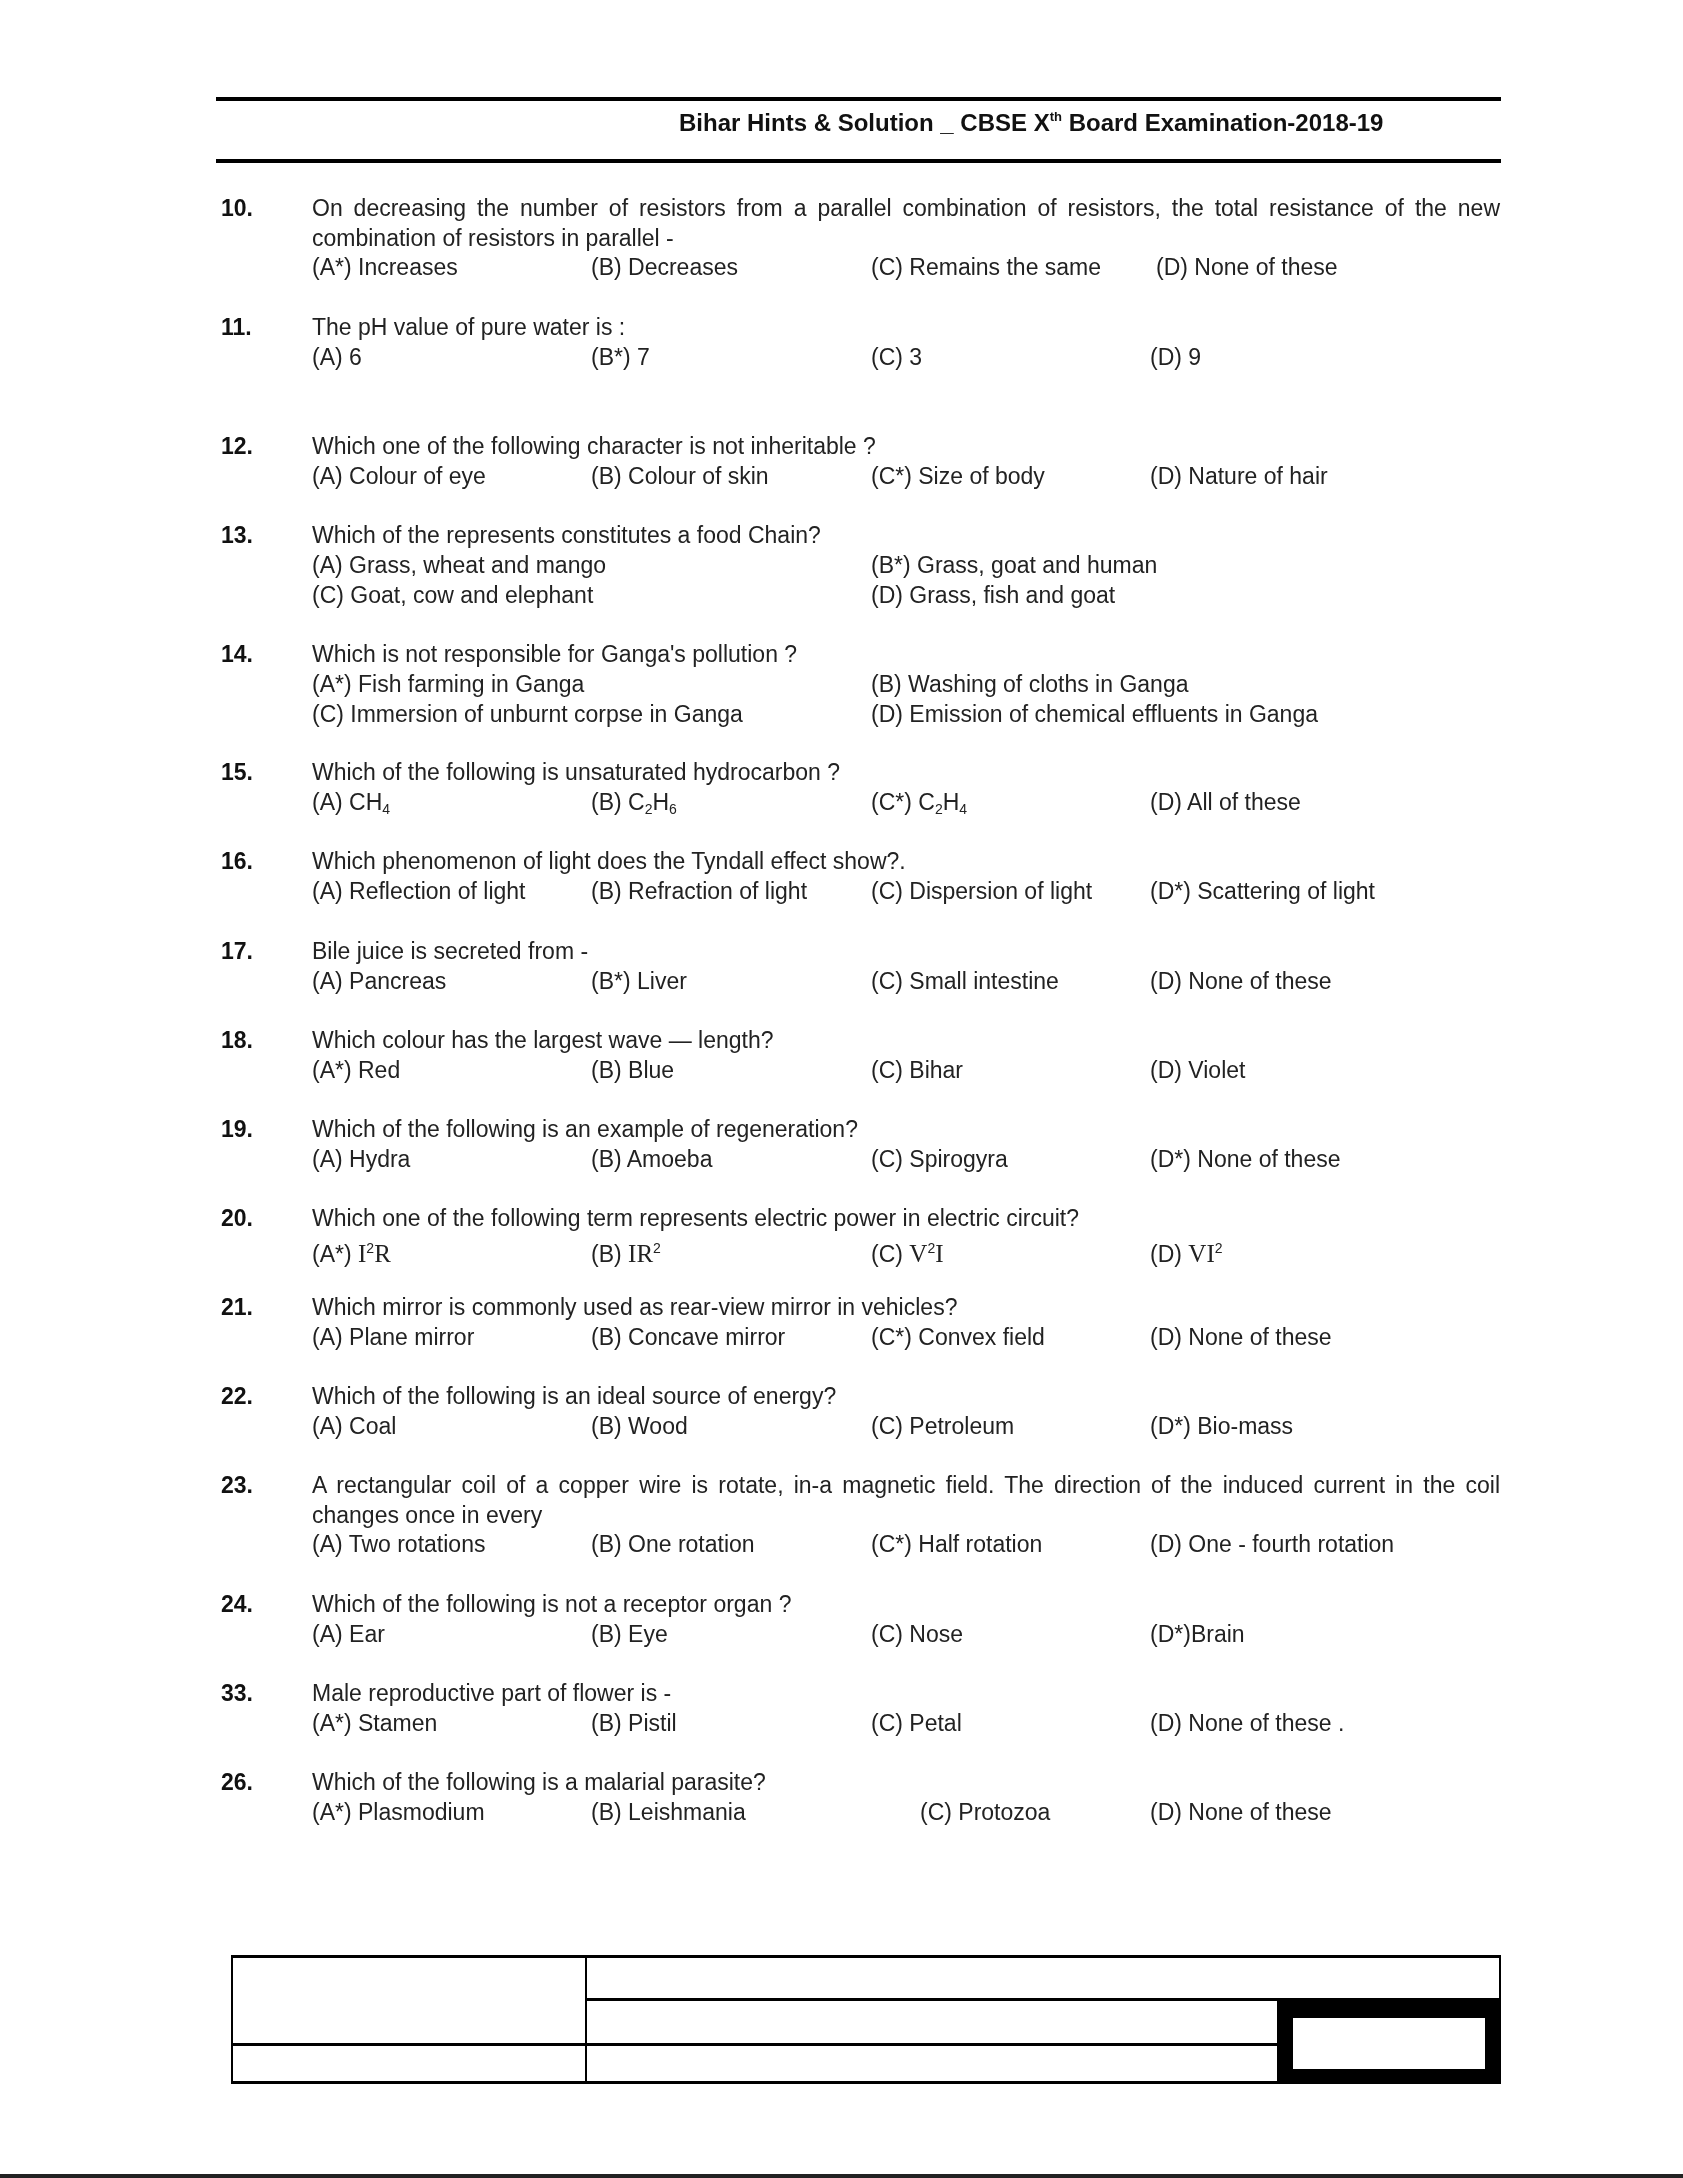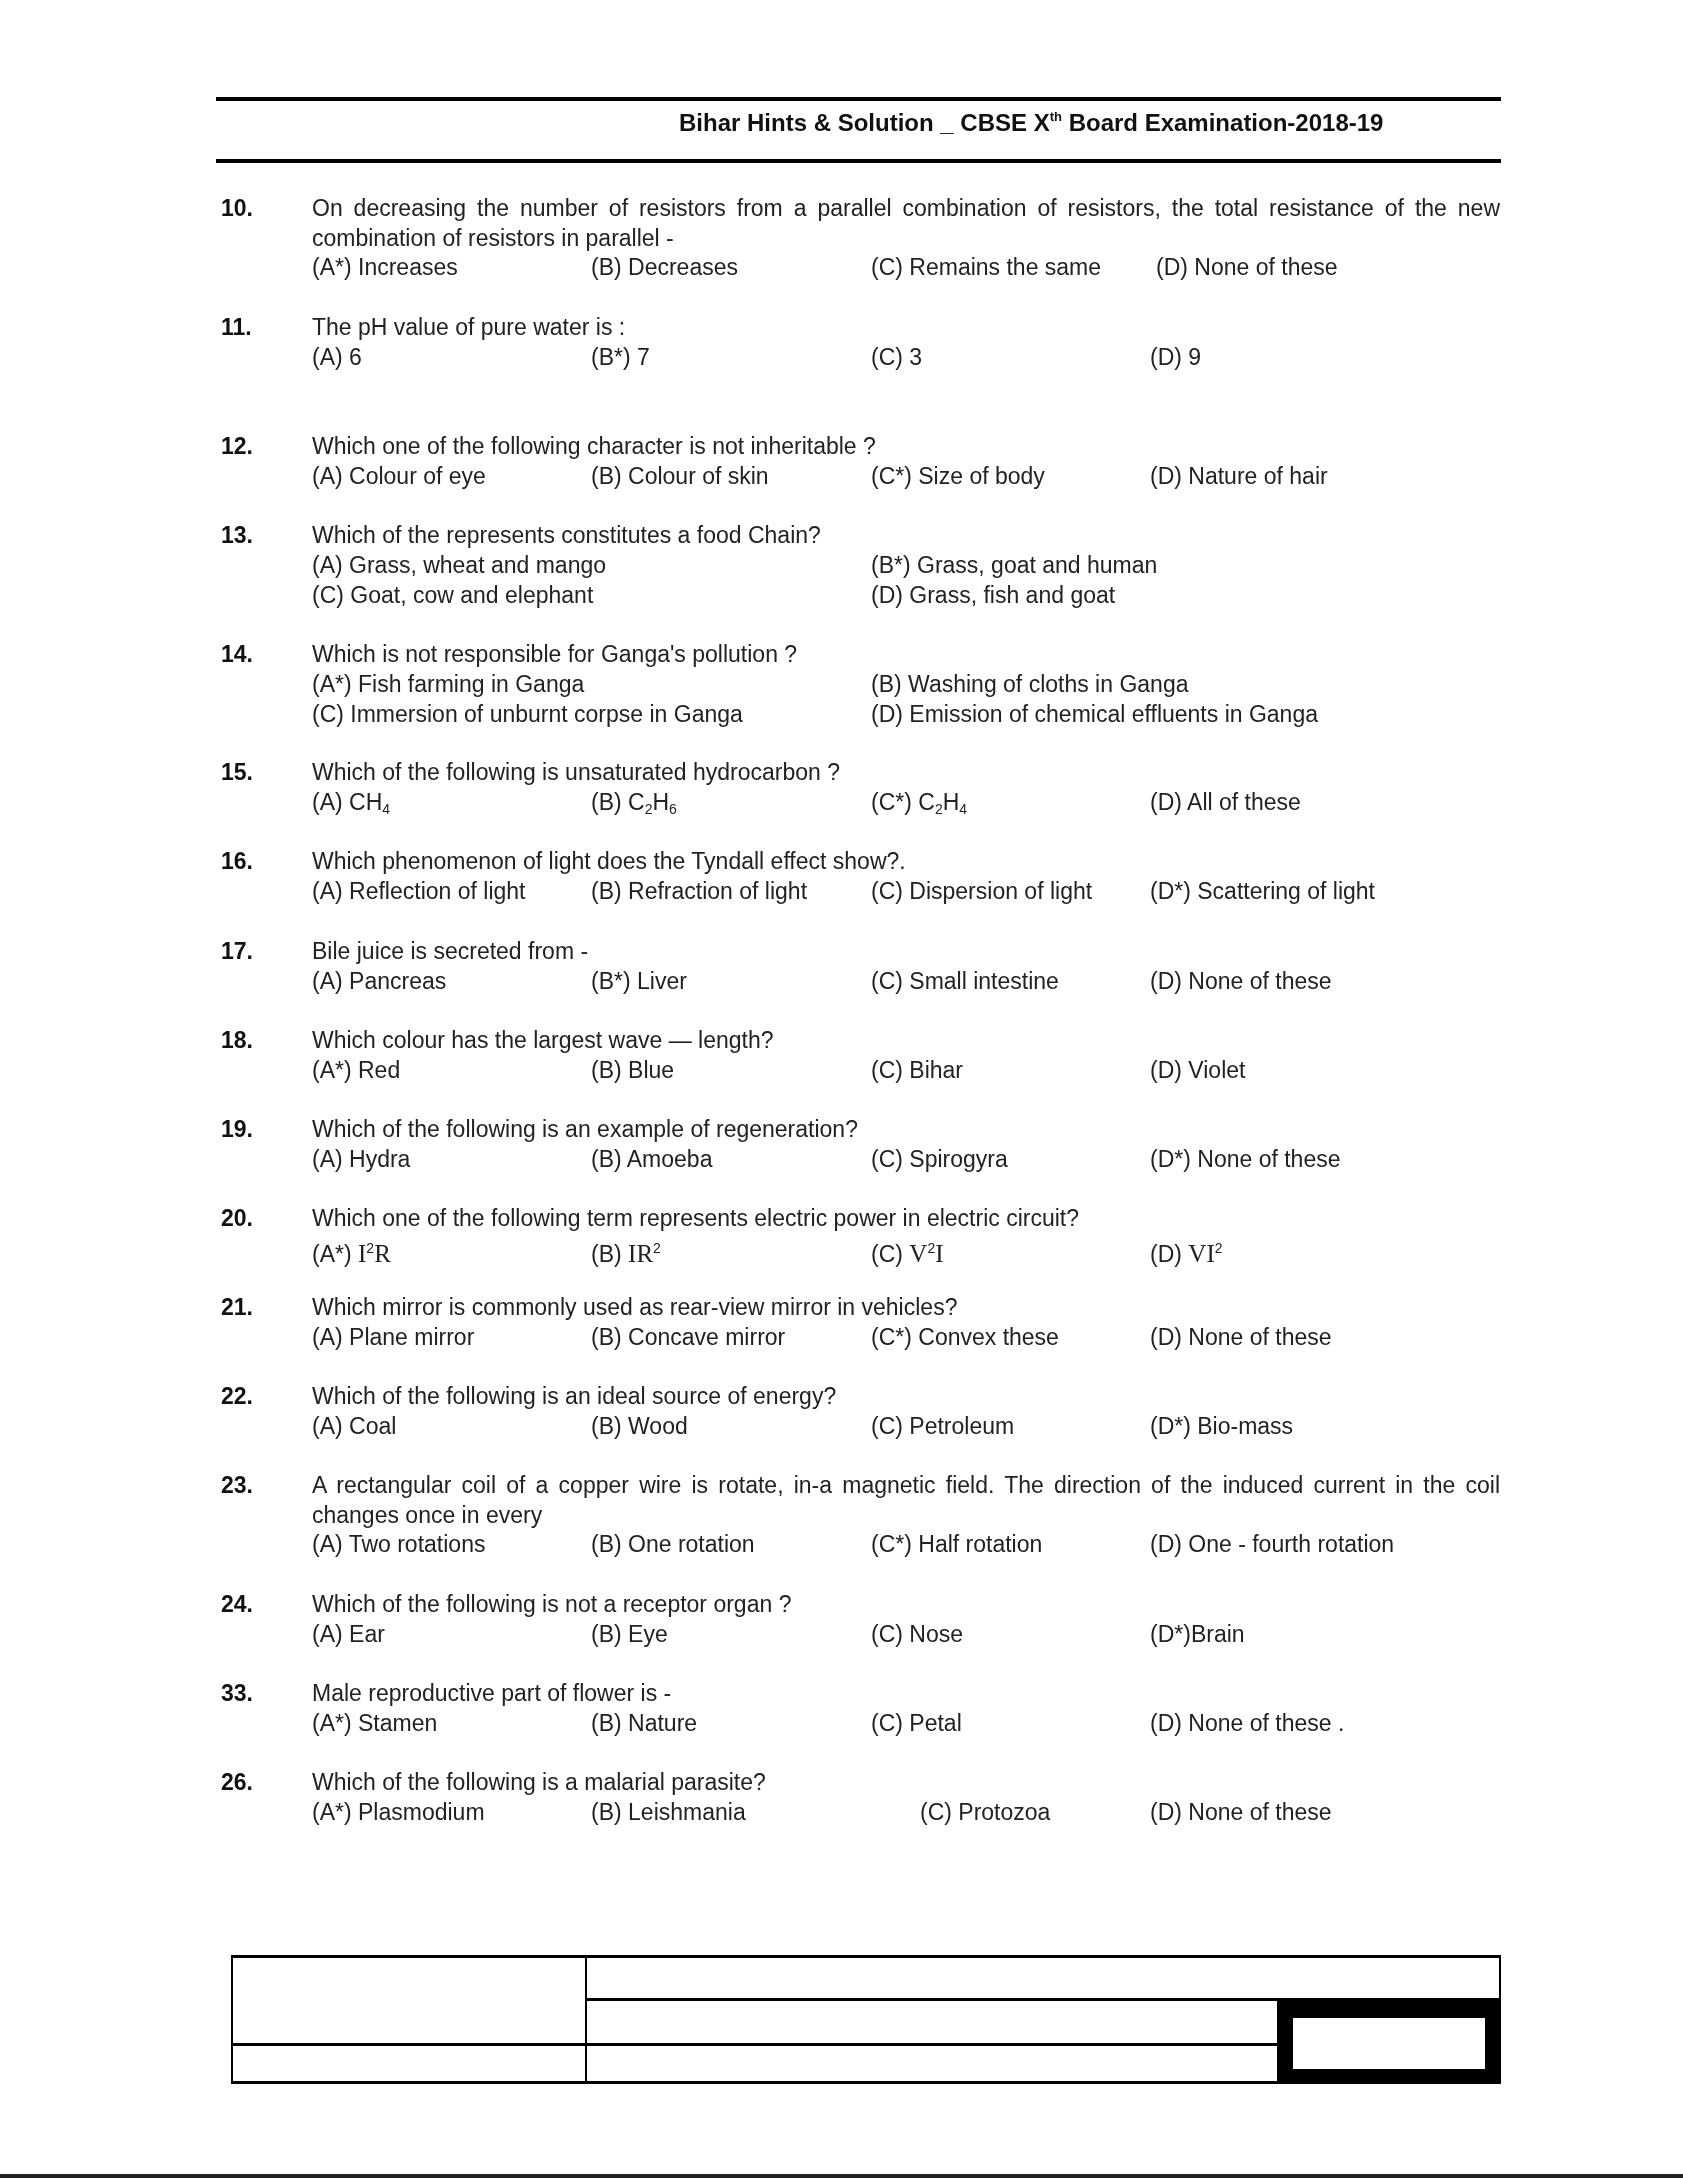--- a/index.html
+++ b/index.html
@@ -152,21 +152,21 @@
     <span class="opt" style="left:1150px"><span>(D) </span><span class="serif">VI</span><sup>2</sup><span class="serif"></span></span>
   </div>
 </div>
 
 <div class="q" style="top:1292px">
   <span class="q-num">21.</span>
   <div class="q-text">Which mirror is commonly used as rear-view mirror in vehicles?</div>
   <div class="opts" style="top:30px">
     <span class="opt" style="left:312px">(A) Plane mirror</span>
     <span class="opt" style="left:591px">(B) Concave mirror</span>
-    <span class="opt" style="left:871px">(C*) Convex these</span>
+    <span class="opt" style="left:871px">(C*) Convex field</span>
     <span class="opt" style="left:1150px">(D) None of  these</span>
   </div>
 </div>
 
 <div class="q" style="top:1381px">
   <span class="q-num">22.</span>
   <div class="q-text">Which of the following is an ideal source of energy?</div>
   <div class="opts" style="top:30px">
     <span class="opt" style="left:312px">(A) Coal</span>
     <span class="opt" style="left:591px">(B) Wood</span>
@@ -195,21 +195,21 @@
     <span class="opt" style="left:871px">(C) Nose</span>
     <span class="opt" style="left:1150px">(D*)Brain</span>
   </div>
 </div>
 
 <div class="q" style="top:1678px">
   <span class="q-num">33.</span>
   <div class="q-text">Male reproductive part of flower is -</div>
   <div class="opts" style="top:30px">
     <span class="opt" style="left:312px">(A*) Stamen</span>
-    <span class="opt" style="left:591px">(B) Nature</span>
+    <span class="opt" style="left:591px">(B) Pistil</span>
     <span class="opt" style="left:871px">(C) Petal</span>
     <span class="opt" style="left:1150px">(D) None of these .</span>
   </div>
 </div>
 
 <div class="q" style="top:1767px">
   <span class="q-num">26.</span>
   <div class="q-text">Which of the following is a malarial parasite?</div>
   <div class="opts" style="top:30px">
     <span class="opt" style="left:312px">(A*) Plasmodium</span>

